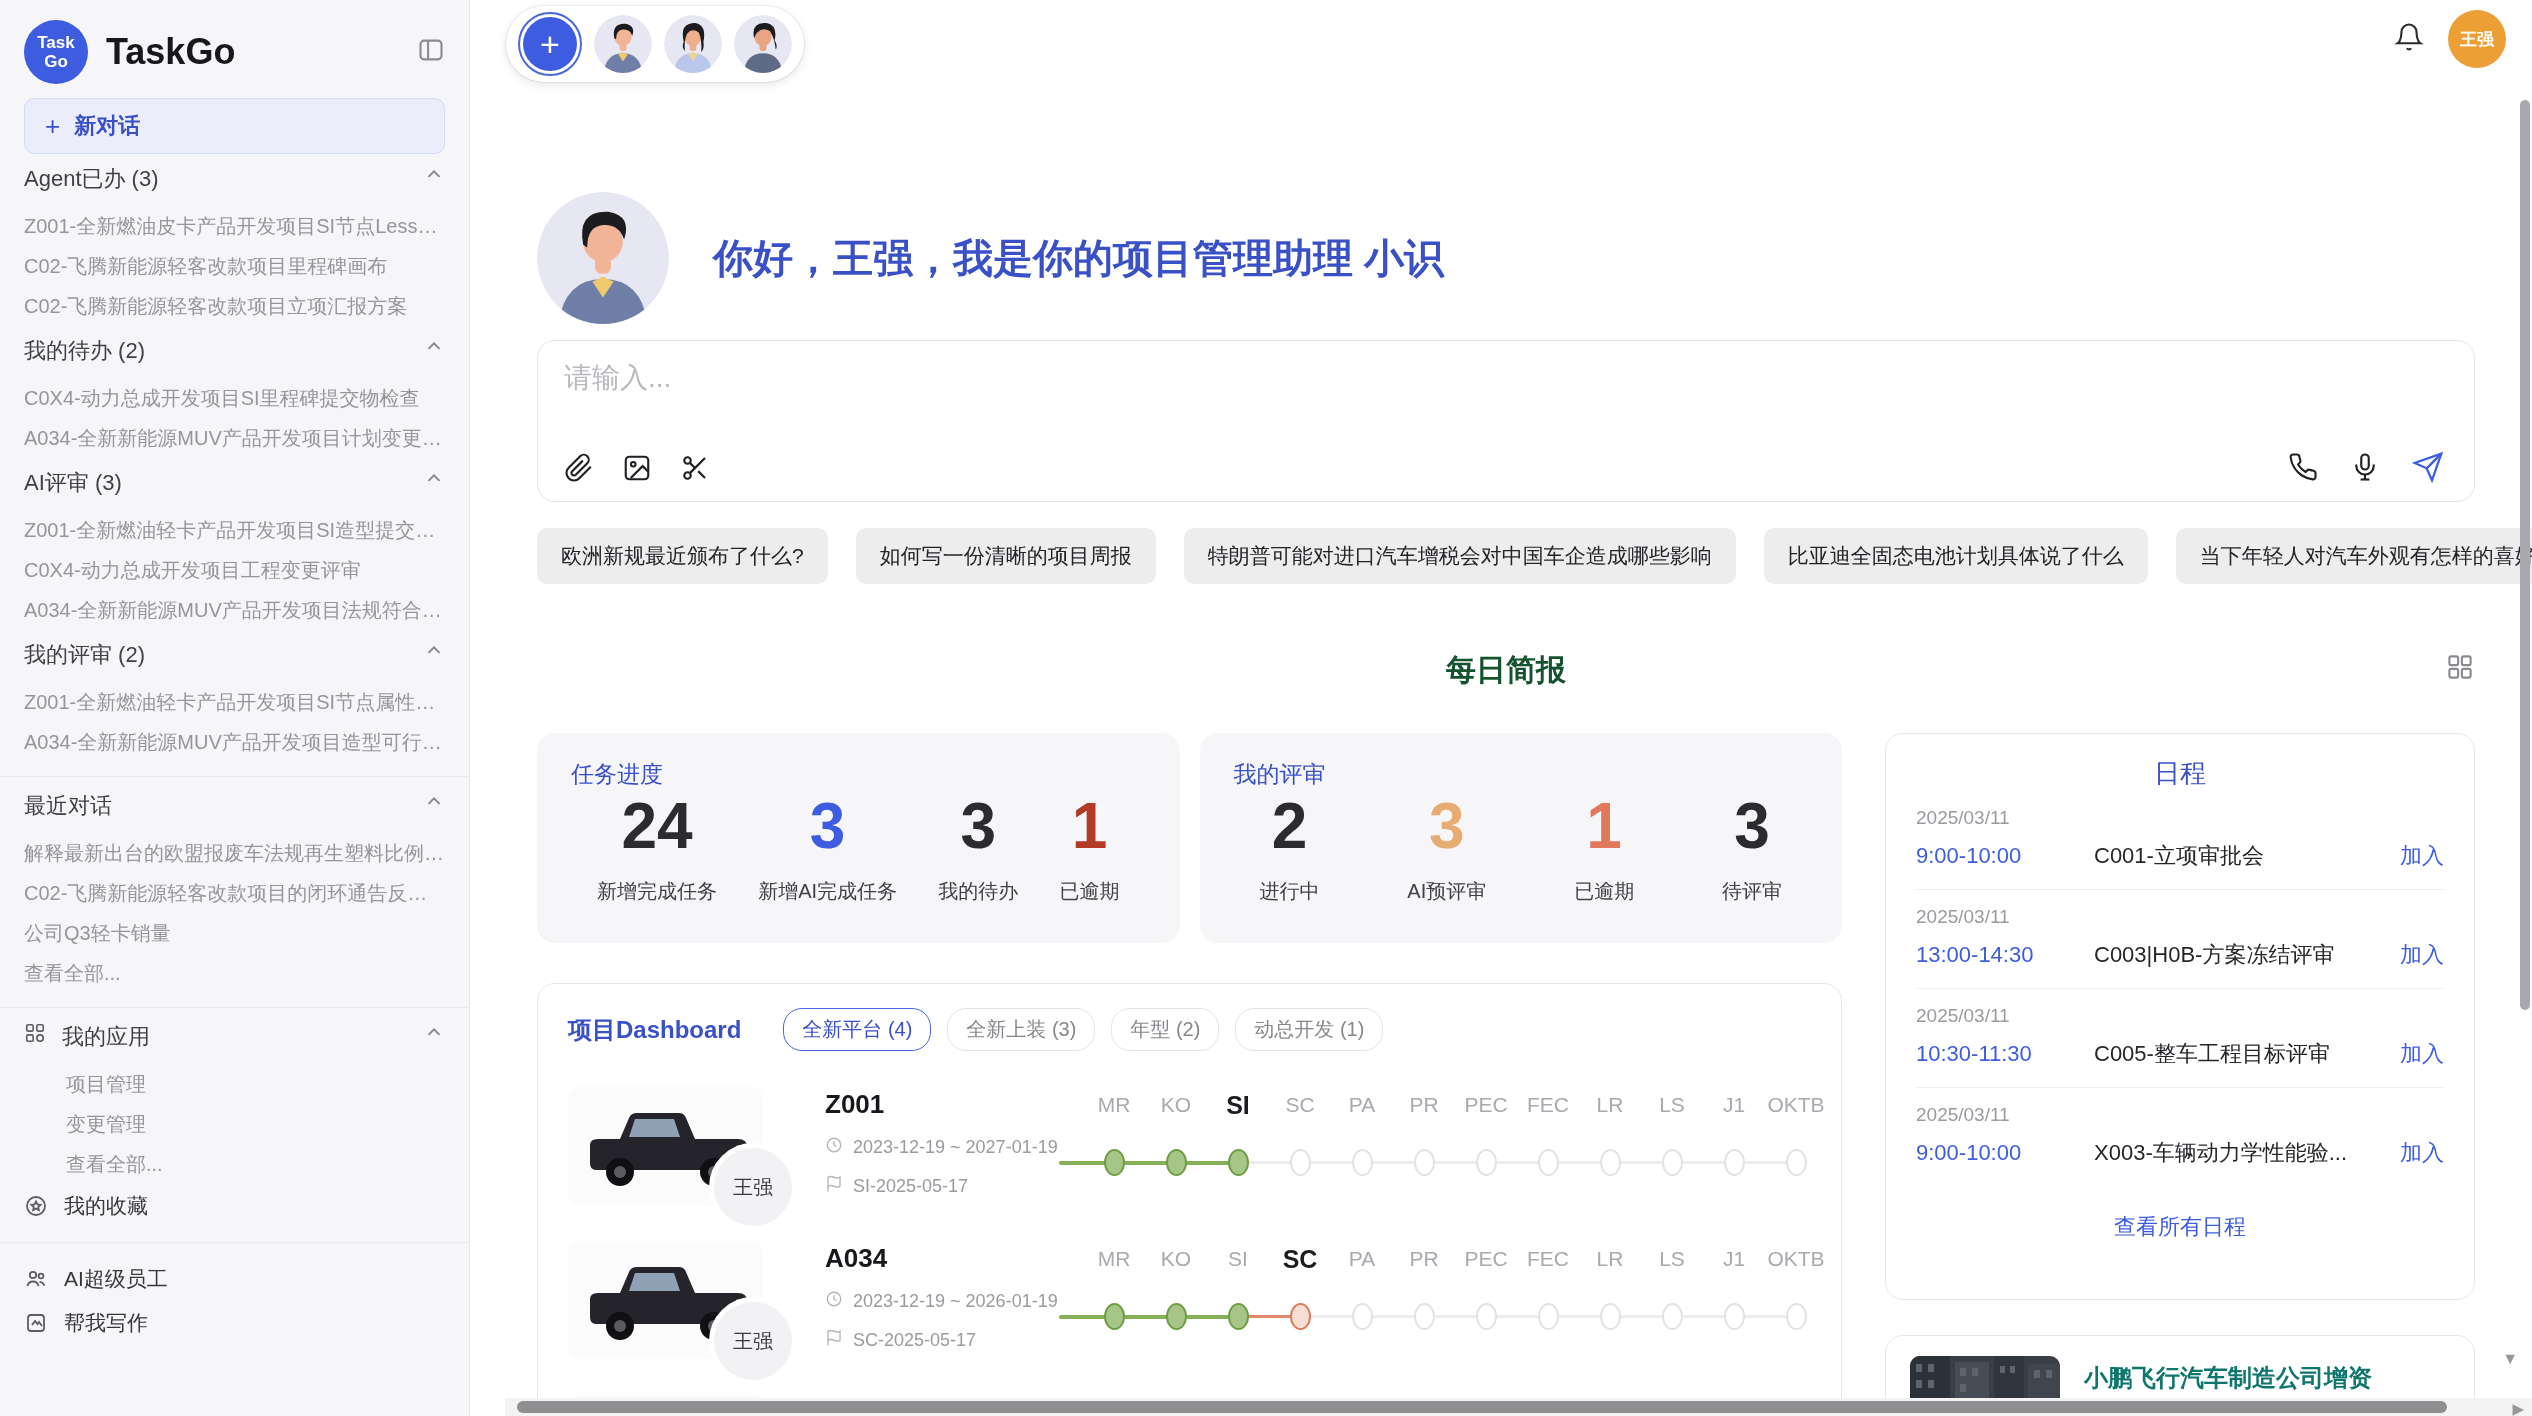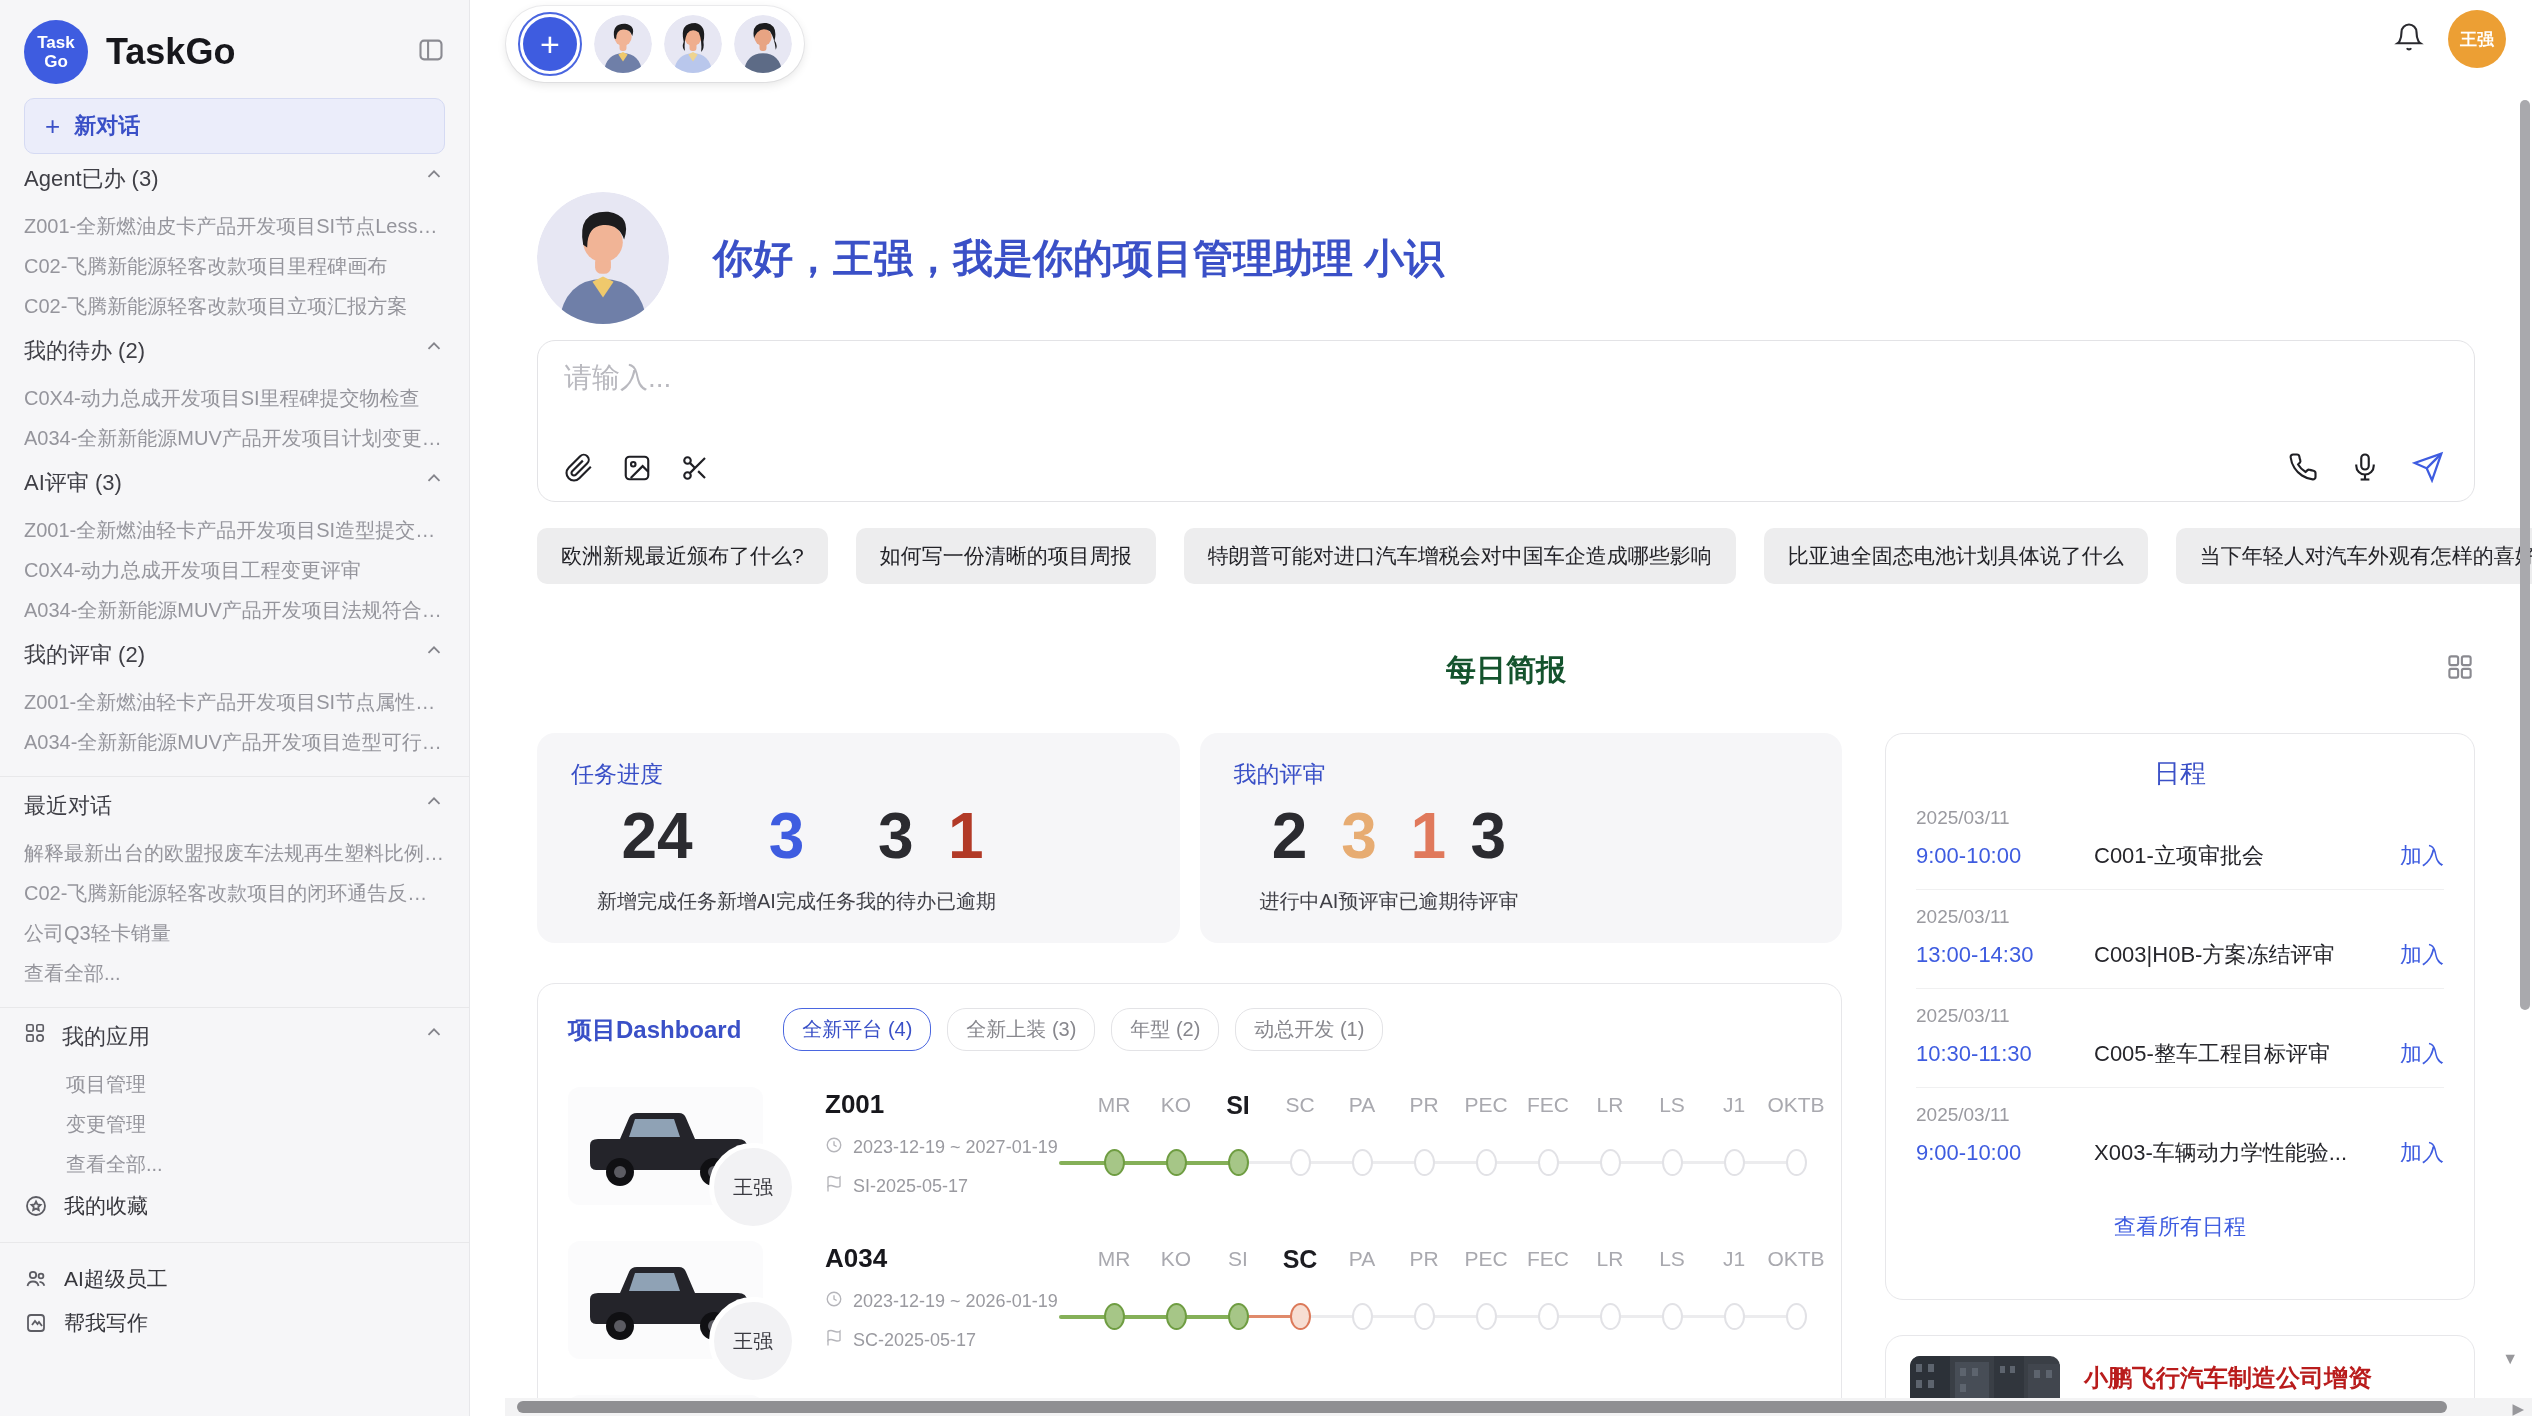--- a/index.html
+++ b/index.html
@@ -92,21 +92,21 @@
   .brief-header { position:relative; margin-top:66px; text-align:center; }
   .brief-title { font-size:30px; font-weight:700; color:#14532d; }
   .brief-grid-ic { position:absolute; right:0; top:2px; color:#8a8a90; cursor:pointer; }
   .columns { display:flex; gap:43px; margin-top:42px; }
   .col-left { flex:1; min-width:0; }
   .col-right { width:590px; flex:none; }
   
   .stats-row { display:flex; gap:20px; }
   .stat-card { flex:1; background:#f6f6f8; border-radius:18px; height:210px; padding:26px 34px; }
   .stat-card-title { font-size:23px; color:#3a50c7; }
-  .stat-items { display:flex; justify-content:flex-start; padding:0 26px; margin-top:10px; }
+  .stat-items { display:flex; justify-content:space-between; padding:0 26px; }
   .stat { text-align:center; }
   .stat-value { font-size:64px; font-weight:600; line-height:72px; }
   .stat-label { font-size:20px; color:#3f3f46; margin-top:16px; }
   
   .dash-card {
     margin-top:40px; border:1.5px solid #e7e7ea; border-radius:18px; padding:24px 30px;
     height:600px; background:#fff; overflow:hidden;
   }
   .dash-header { display:flex; align-items:center; }
   .dash-title { font-size:24px; color:#3a50c7; font-weight:600; }
@@ -150,21 +150,21 @@
   .sched-time { width:178px; font-size:22px; color:#3e5ce0; flex:none; }
   .sched-name { flex:1; font-size:22px; color:#26262b; white-space:nowrap; overflow:hidden; text-overflow:ellipsis; }
   .sched-join { font-size:22px; color:#3e5ce0; cursor:pointer; flex:none; margin-left:12px; }
   .sched-viewall { text-align:center; font-size:22px; color:#3e5ce0; margin-top:26px; cursor:pointer; }
   
   .news-card {
     margin-top:35px; border:1.5px solid #e7e7ea; border-radius:18px; padding:20px 24px;
     display:flex; gap:24px; background:#fff; height:170px; overflow:hidden;
   }
   .news-img { width:150px; height:102px; border-radius:10px; overflow:hidden; flex:none; }
-  .news-title { font-size:24px; font-weight:700; color:#b91c1c; margin-top:6px; }
+  .news-title { font-size:24px; font-weight:700; color:#0f766e; margin-top:6px; }
   .news-snippet { font-size:20px; color:#85858b; margin-top:18px; line-height:1.5; }
   
   .h-scroll-track { position:absolute; left:505px; right:0; bottom:0; height:18px; background:#f3f3f4; }
   .h-scroll-thumb { position:absolute; left:12px; top:3px; width:1930px; height:12px; border-radius:7px; background:#8f8f92; cursor:pointer; }
   .h-scroll-arrow { position:absolute; right:8px; top:2px; color:#98989c; font-size:15px; cursor:pointer; }
   .v-scroll-thumb { position:absolute; right:2px; top:100px; width:10px; height:910px; border-radius:5px; background:#a9a9ad; cursor:pointer; }
   .v-scroll-arrow { position:absolute; right:14px; bottom:48px; color:#98989c; font-size:16px; cursor:pointer; }
 </style>
 </head>
 <body>

